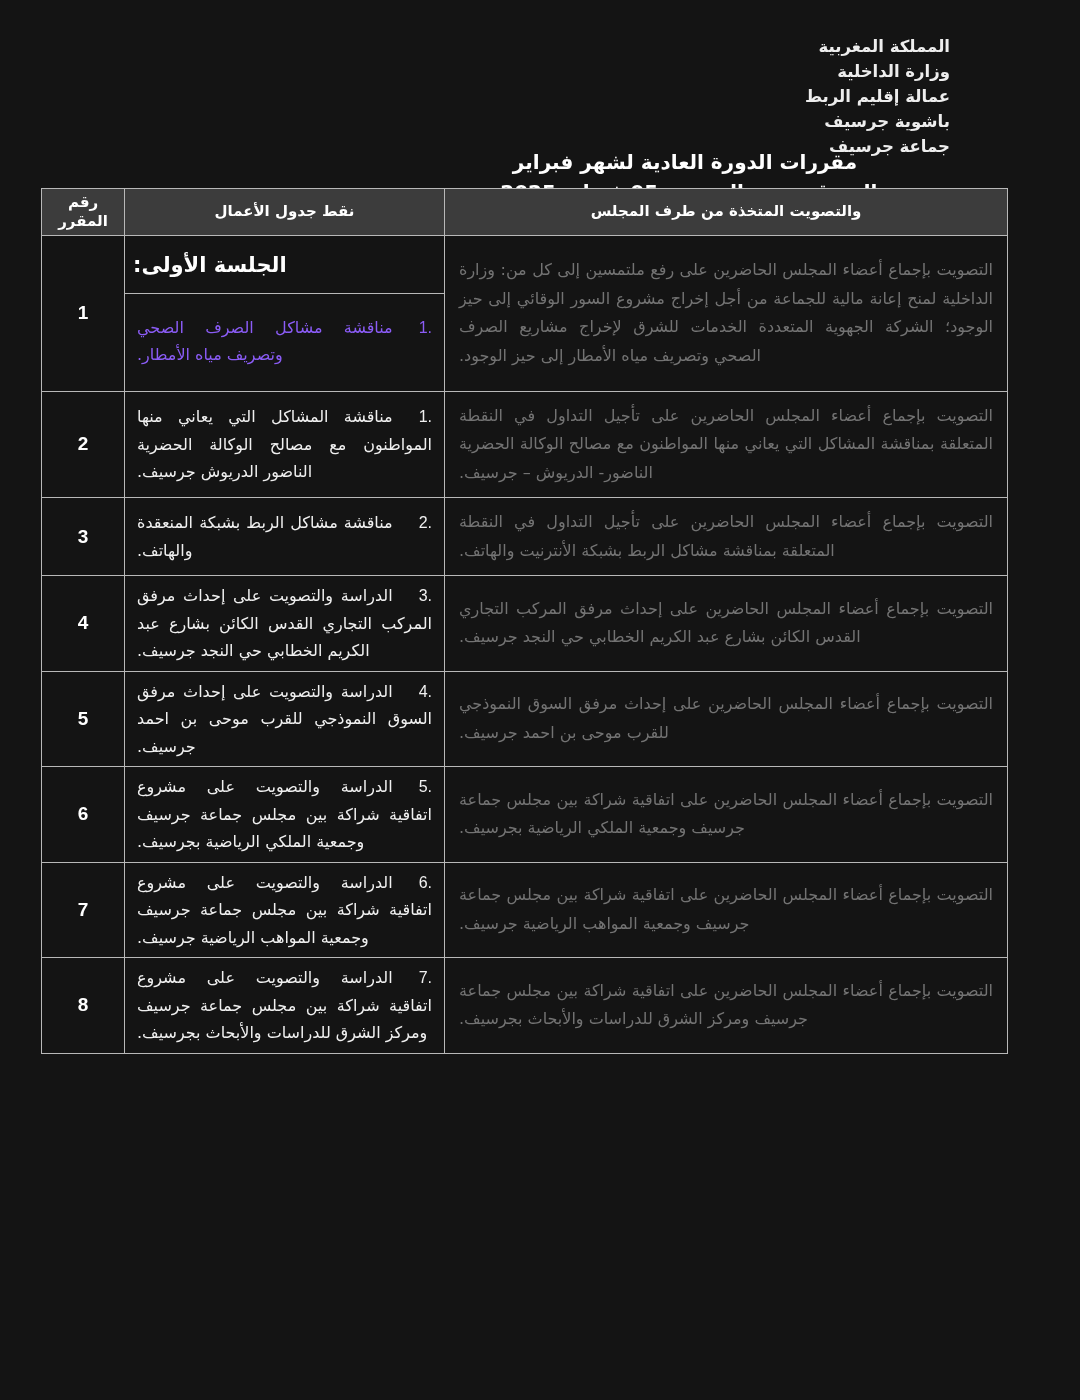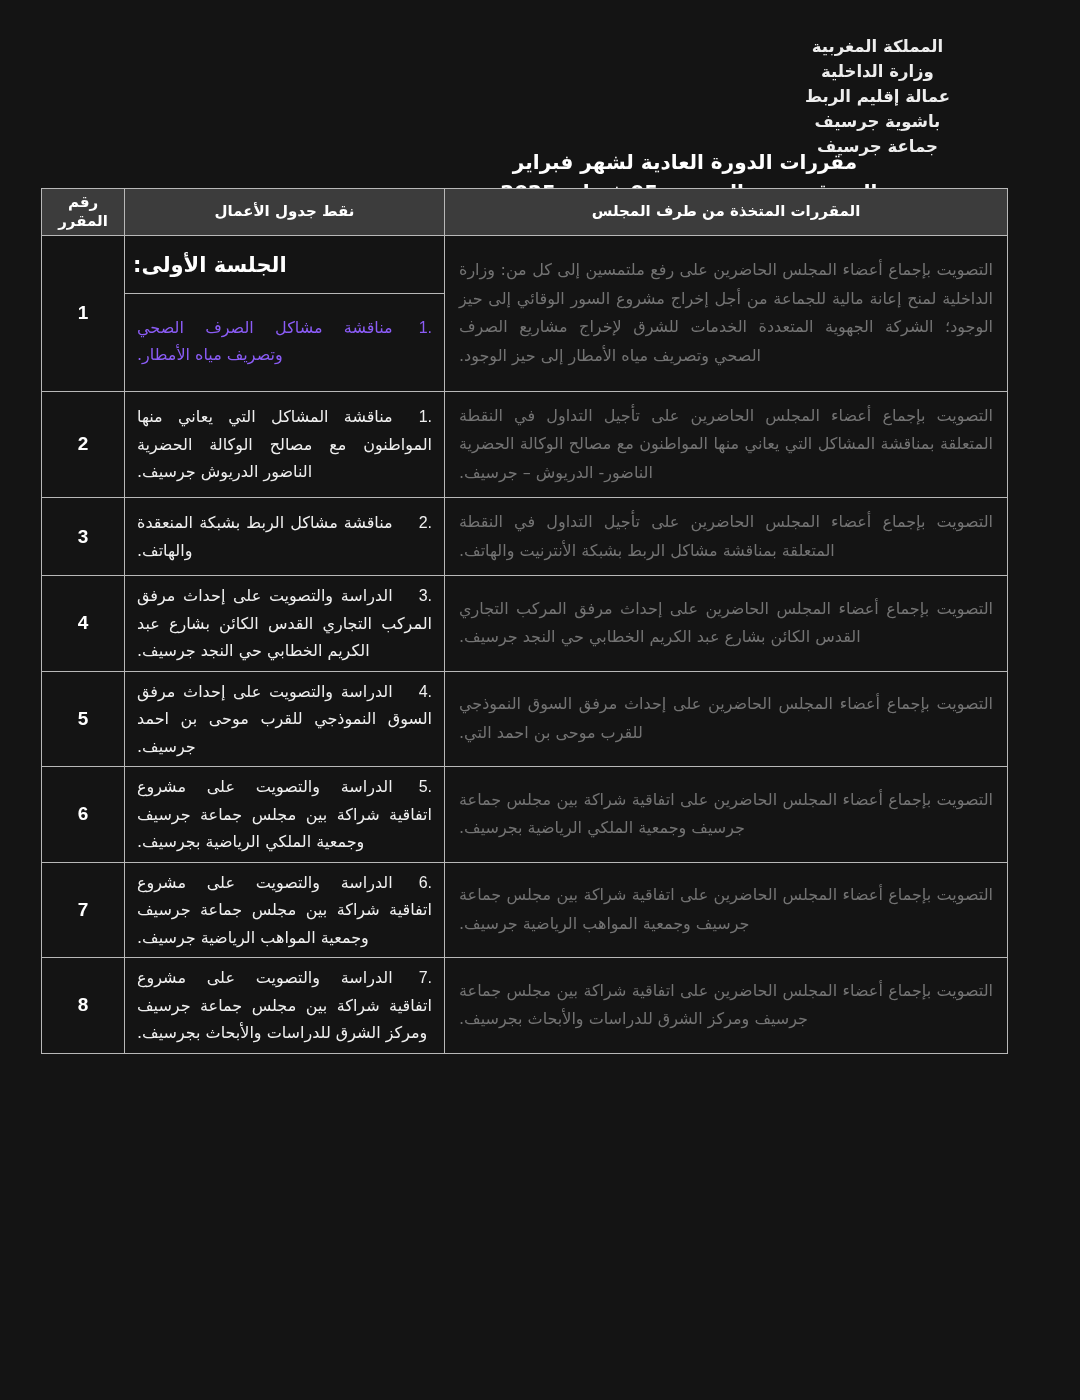--- a/index.html
+++ b/index.html
@@ -21,21 +21,21 @@
     height: 1400px;
     background: #141414;
     box-sizing: border-box;
   }
 
   
   .letterhead {
     position: absolute;
     top: 34px;
     right: 130px;
-    text-align: center;
+    text-align: right;
     line-height: 1.52;
     font-size: 16.5px;
     font-weight: bold;
     color: #ededed;
     letter-spacing: 0.2px;
   }
   .letterhead div { white-space: nowrap; }
 
   
   .title-block {
@@ -153,21 +153,21 @@
   </div>
 
   <table class="doc-table">
     <colgroup>
       <col class="col-dec">
       <col class="col-topic">
       <col class="col-num">
     </colgroup>
     <thead>
       <tr>
-        <th>المقررات المتخذة من طرف المجلس</th>
+        <th>والتصويت المتخذة من طرف المجلس</th>
         <th>نقط جدول الأعمال</th>
         <th>رقم المقرر</th>
       </tr>
     </thead>
     <tbody id="table-body">
         <tr>
           <td class="cell-dec">التصويت بإجماع أعضاء المجلس الحاضرين على رفع ملتمسين إلى كل من: وزارة الداخلية لمنح إعانة مالية للجماعة من أجل إخراج مشروع السور الوقائي إلى حيز الوجود؛ الشركة الجهوية المتعددة الخدمات للشرق لإخراج مشاريع الصرف الصحي وتصريف مياه الأمطار إلى حيز الوجود.</td>
           <td class="cell-topic cell-topic-session">
             <div class="session-head">الجلسة الأولى:</div>
             <div class="session-body">
@@ -191,21 +191,21 @@
           <td class="cell-num">3</td>
         </tr>
         <tr>
           <td class="cell-dec">التصويت بإجماع أعضاء المجلس الحاضرين على إحداث مرفق المركب التجاري القدس الكائن بشارع عبد الكريم الخطابي حي النجد جرسيف.</td>
           <td class="cell-topic">
             <div><span class="topic-index">.3</span><span class="topic-gap"></span><span>الدراسة والتصويت على إحداث مرفق المركب التجاري القدس الكائن بشارع عبد الكريم الخطابي حي النجد جرسيف.</span></div>
           </td>
           <td class="cell-num">4</td>
         </tr>
         <tr>
-          <td class="cell-dec">التصويت بإجماع أعضاء المجلس الحاضرين على إحداث مرفق السوق النموذجي للقرب موحى بن احمد التي.</td>
+          <td class="cell-dec">التصويت بإجماع أعضاء المجلس الحاضرين على إحداث مرفق السوق النموذجي للقرب موحى بن احمد جرسيف.</td>
           <td class="cell-topic">
             <div><span class="topic-index">.4</span><span class="topic-gap"></span><span>الدراسة والتصويت على إحداث مرفق السوق النموذجي للقرب موحى بن احمد جرسيف.</span></div>
           </td>
           <td class="cell-num">5</td>
         </tr>
         <tr>
           <td class="cell-dec">التصويت بإجماع أعضاء المجلس الحاضرين على اتفاقية شراكة بين مجلس جماعة جرسيف وجمعية الملكي الرياضية بجرسيف.</td>
           <td class="cell-topic">
             <div><span class="topic-index">.5</span><span class="topic-gap"></span><span>الدراسة والتصويت على مشروع اتفاقية شراكة بين مجلس جماعة جرسيف وجمعية الملكي الرياضية بجرسيف.</span></div>
           </td>

